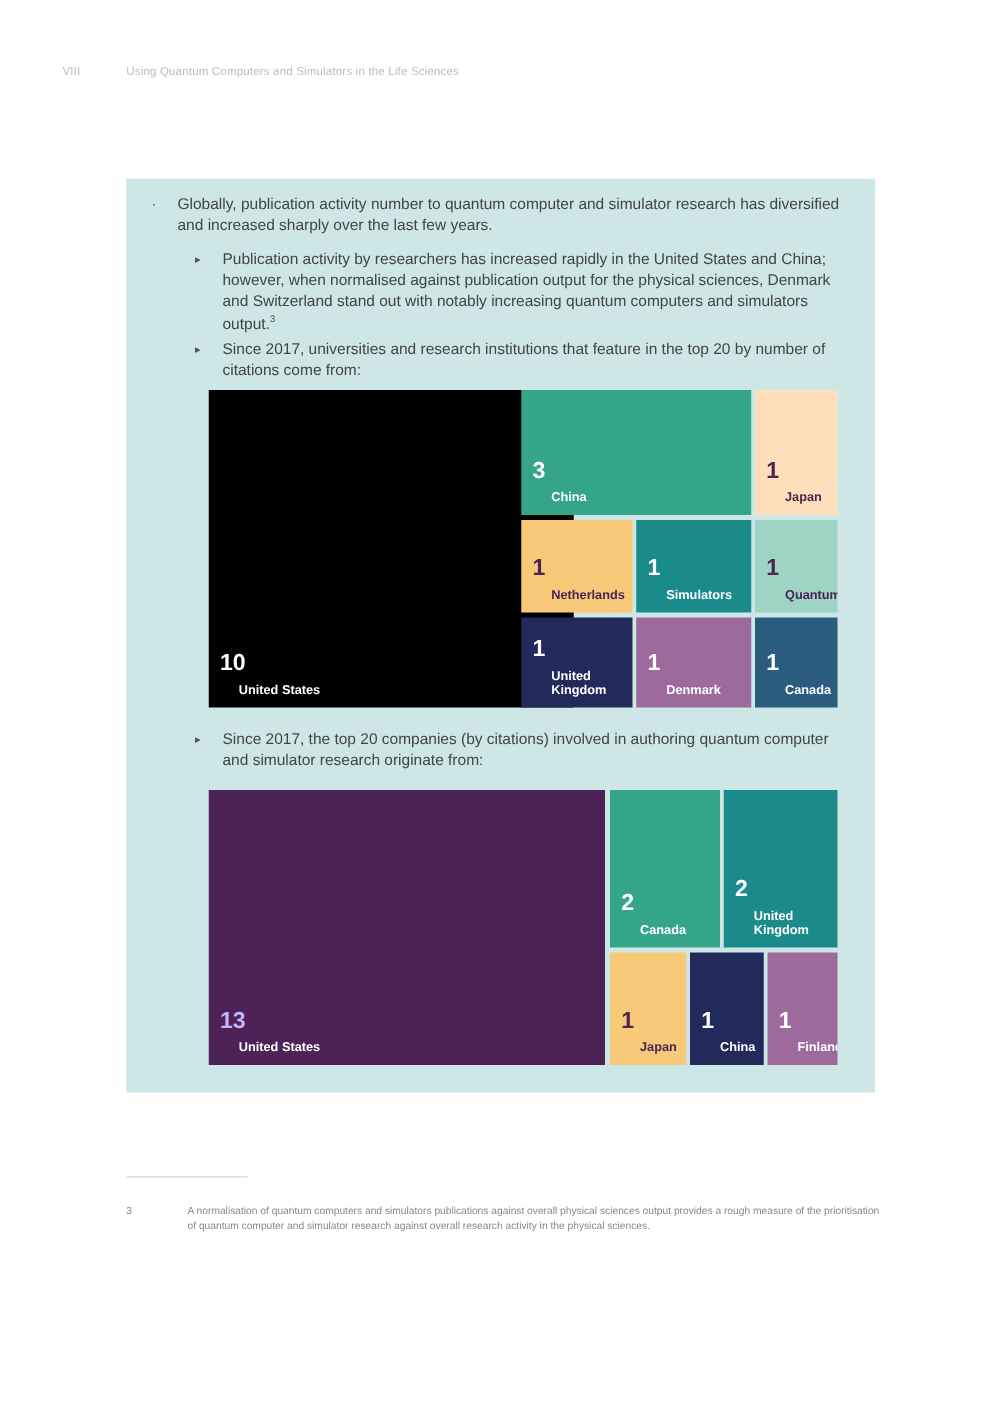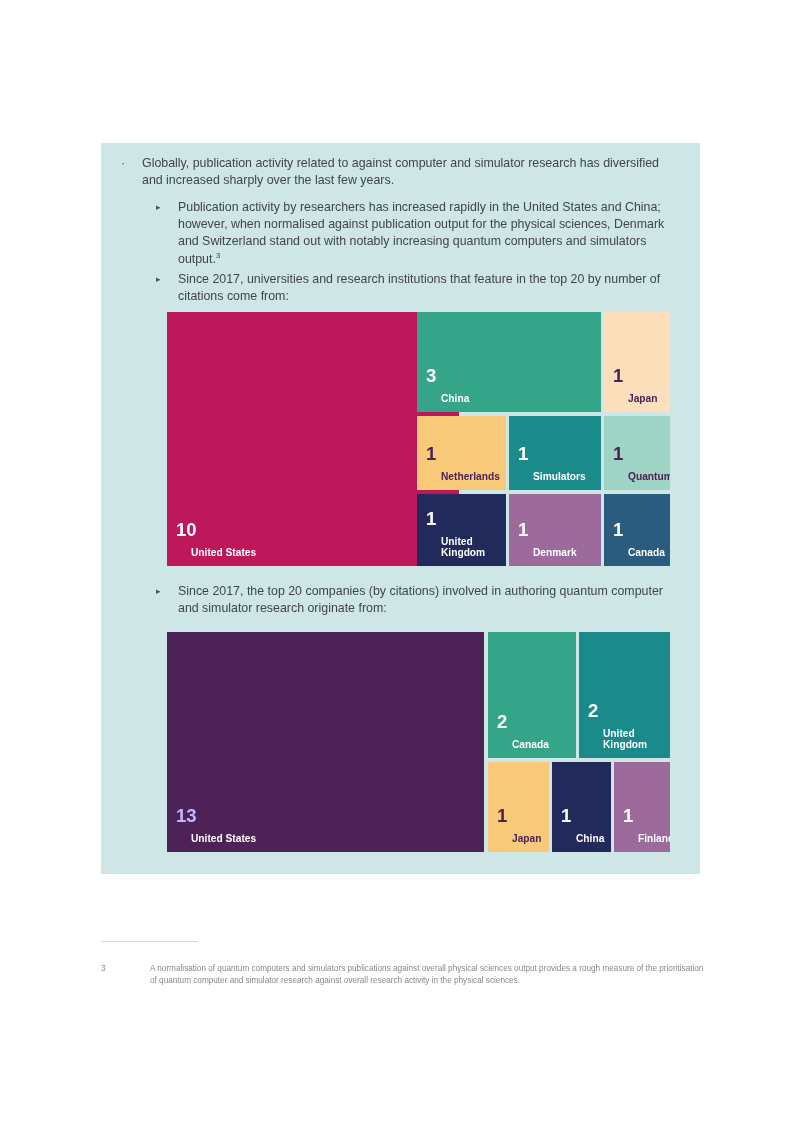--- a/index.html
+++ b/index.html
@@ -156,40 +156,44 @@
     color: #86898c;
     font-size: 8.2px;
     line-height: 12.4px;
   }
 </style>
 </head>
 <body>
 
 <div class="page">
 
+  <div class="runhead">
+    <span class="runhead-folio">VIII</span>
+    <span class="runhead-title">Using Quantum Computers and Simulators in the Life Sciences</span>
+  </div>
 
   <div class="panel">
 
     <div class="bullet-l1">
       <span class="marker">·</span>
-      <span class="btext">Globally, publication activity related to against computer and simulator research has diversified and increased sharply over the last few years.</span>
+      <span class="btext">Globally, publication activity number to quantum computer and simulator research has diversified and increased sharply over the last few years.</span>
     </div>
 
     <div class="bullet-l2 bullet-b">
       <span class="marker">▸</span>
       <span class="btext"><span>Publication activity by researchers has increased rapidly in the United States and China; however, when normalised against publication output for the physical sciences, Denmark and Switzerland stand out with notably increasing quantum computers and simulators output.</span><sup class="fn">3</sup></span>
     </div>
 
     <div class="bullet-l2 bullet-c">
       <span class="marker">▸</span>
       <span class="btext">Since 2017, universities and research institutions that feature in the top 20 by number of citations come from:</span>
     </div>
 
     <div class="treemap treemap-1">
-        <div class="tile" style="left: 0px; top: 0px; width: 292px; height: 254px; background: #be185d;">
+        <div class="tile" style="left: 0px; top: 0px; width: 292px; height: 254px; background: #000000;">
           <span class="tnum" style="color: rgb(255, 255, 255);">10</span>
           <span class="tlabel" style="color: rgb(255, 255, 255);">United States</span>
         </div>
         <div class="tile" style="left: 250px; top: 0px; width: 184px; height: 100px; background: rgb(53, 165, 138);">
           <span class="tnum" style="color: rgb(255, 255, 255);">3</span>
           <span class="tlabel" style="color: rgb(255, 255, 255);">China</span>
         </div>
         <div class="tile" style="left: 437px; top: 0px; width: 66px; height: 100px; background: rgb(253, 224, 187);">
           <span class="tnum" style="color: rgb(76, 34, 87);">1</span>
           <span class="tlabel" style="color: rgb(76, 34, 87);">Japan</span>

